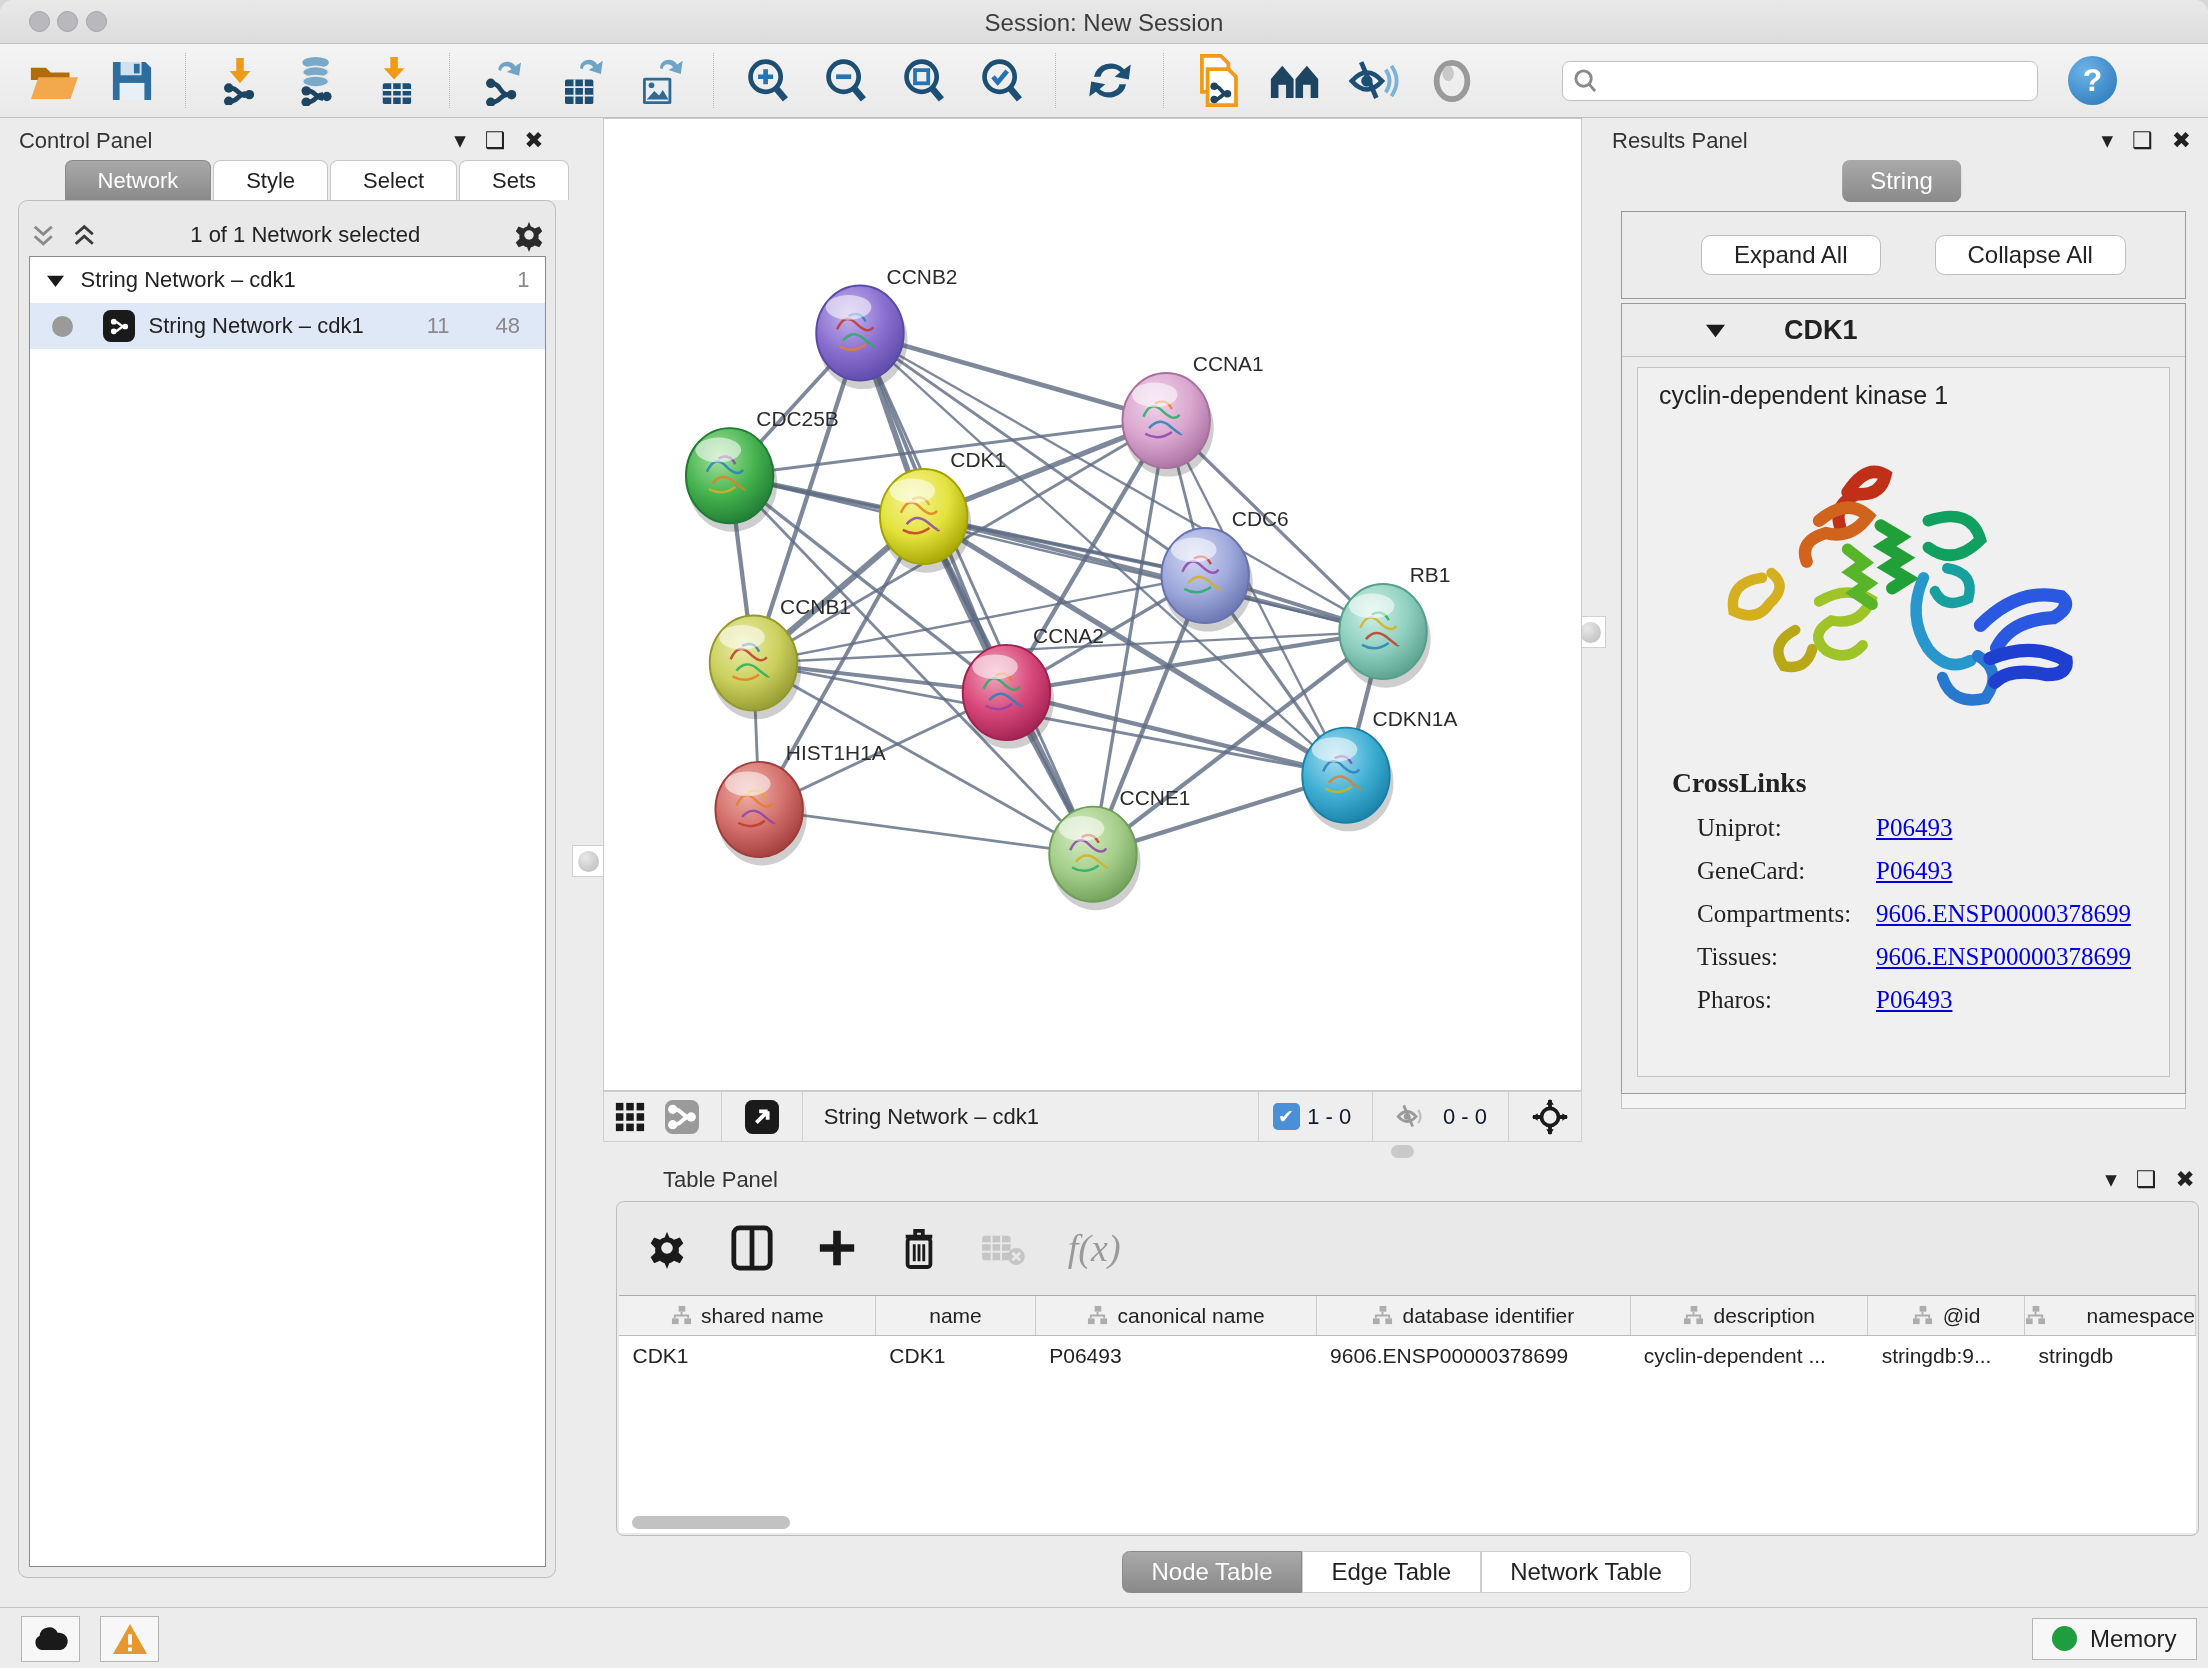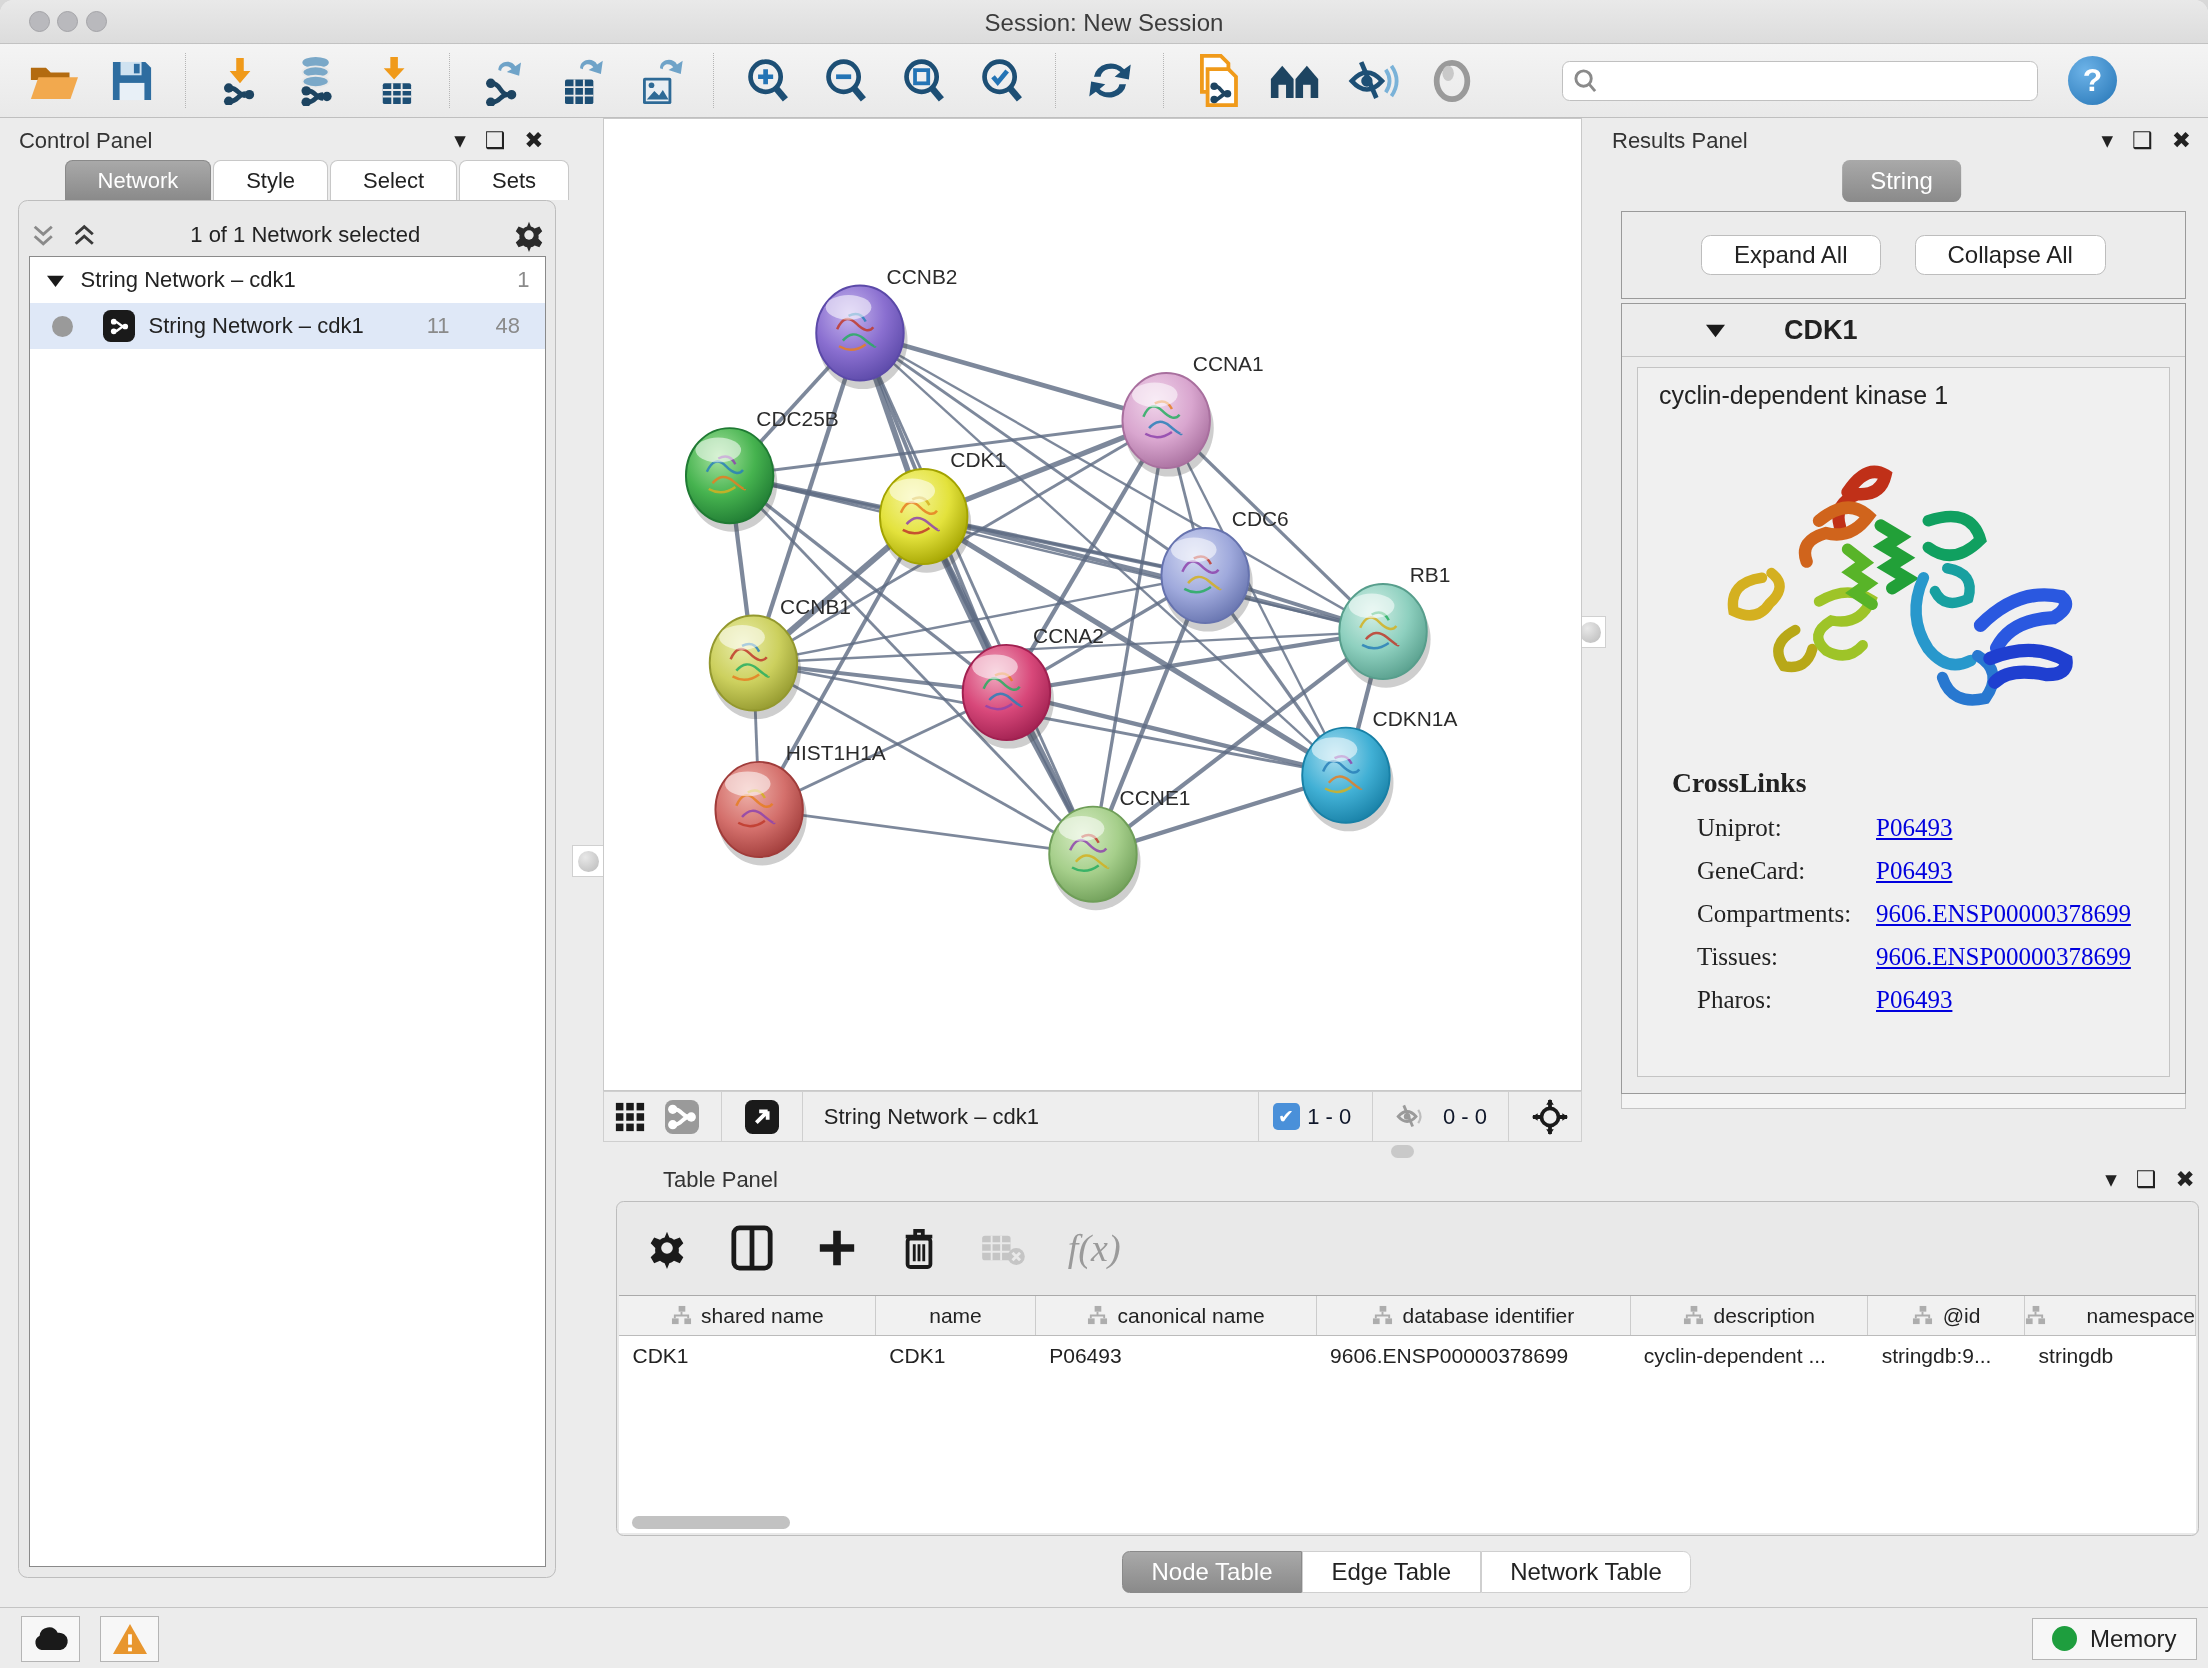--- a/index.html
+++ b/index.html
@@ -74,21 +74,21 @@
     background:#c9c9c9;}
   
   .results-panel{position:absolute;left:1595px;top:118px;width:613px;height:1039px;}
   .rp-header{position:absolute;left:17px;top:9.5px;right:17px;display:flex;justify-content:space-between;}
   .rp-tab{position:absolute;left:50%;transform:translateX(-50%);top:42px;height:42px;padding:0 28.5px;
     background:linear-gradient(#a9a9a9,#8a8a8a);color:#fff;font-size:24px;border-radius:7.6px;
     display:flex;align-items:center;}
   .rp-buttons-box{position:absolute;left:26px;top:93px;width:565px;height:88px;
     border:1px solid #9a9a9a;background:#ececec;display:flex;align-items:center;justify-content:center;gap:34px;}
   .rp-btn{height:40px;padding:0 32px;background:#fff;border:1px solid #bdbdbd;border-radius:9.5px;
-    font-size:24px;display:flex;align-items:center;}
+    font-size:24px;display:flex;align-items:center;margin-left:20px;}
   .rp-main-box{position:absolute;left:26px;top:185px;width:565px;height:791px;
     border:1px solid #9a9a9a;background:#ececec;}
   .gene-header{height:53px;display:flex;align-items:center;border-bottom:1px solid #c4c4c4;}
   .gene-symbol{font-size:27px;font-weight:bold;margin-left:57px;}
   .gene-box{margin:9.5px 15px;background:#f0f0f0;border:1px solid #c4c4c4;height:710px;position:relative;}
   .gene-desc{font-size:25px;margin:13.3px 0 0 21px;}
   .protein{position:absolute;left:67px;top:67px;}
   .crosslinks{position:absolute;left:34px;top:399px;font-family:"Liberation Serif",serif;}
   .cl-head{font-size:27.6px;font-weight:bold;}
   .cl-row{display:flex;margin-top:15px;font-size:25px;}

